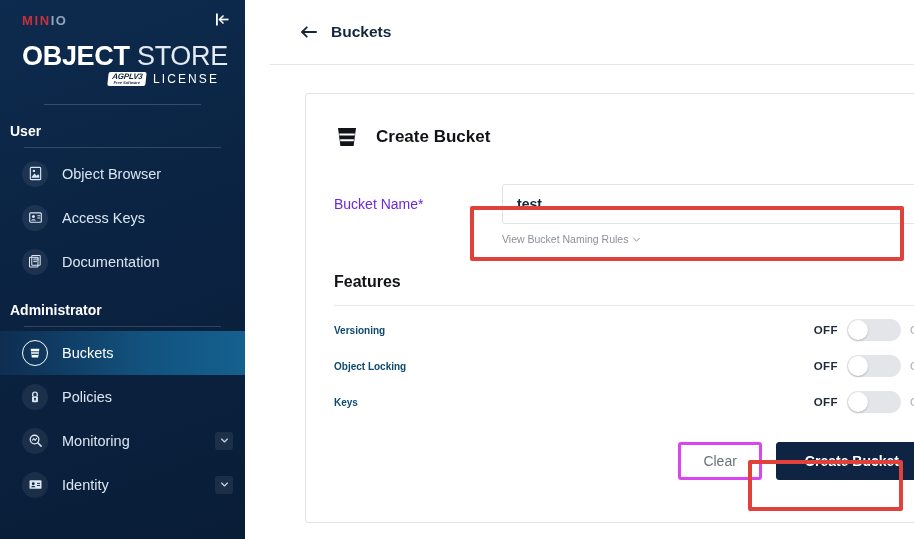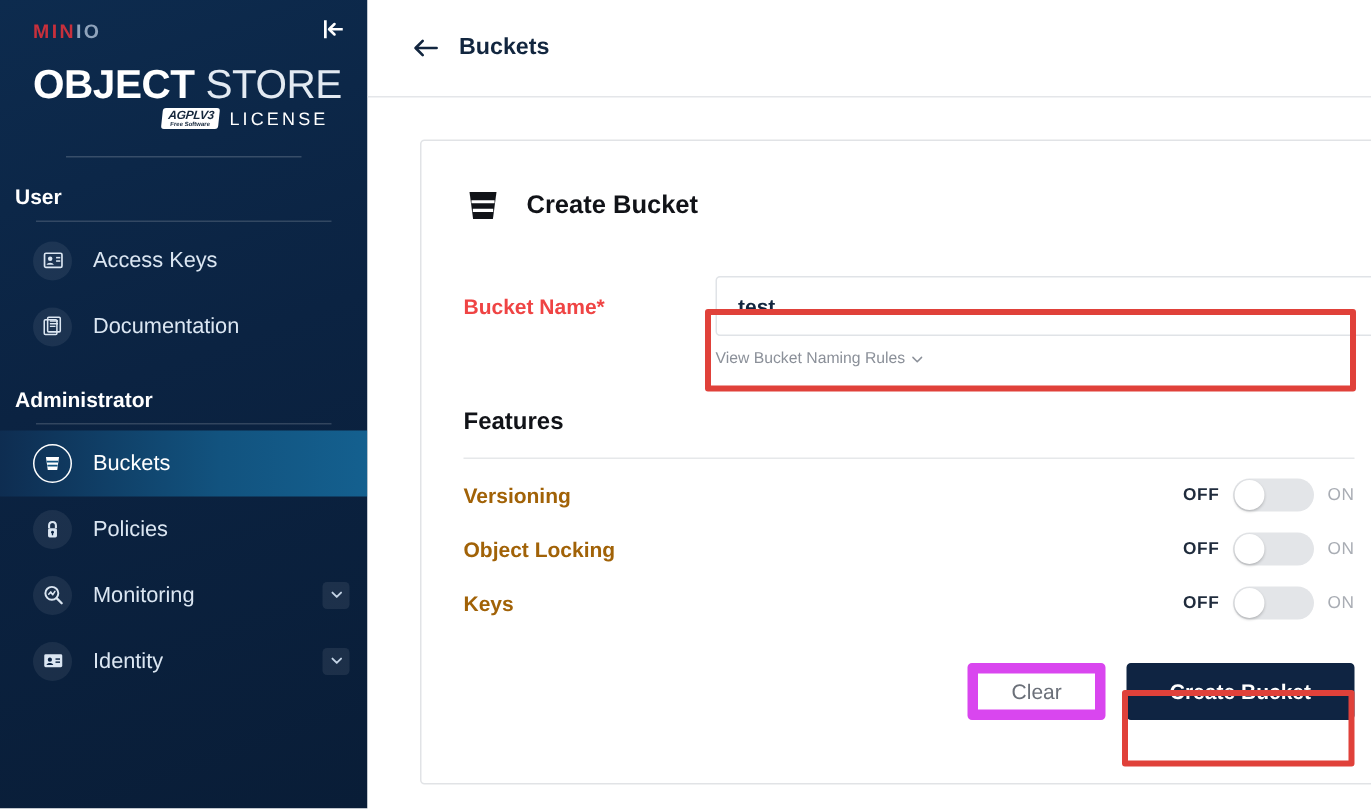--- a/index.html
+++ b/index.html
@@ -2,21 +2,21 @@
 <html><head>
 <meta charset="utf-8">
 <style>
   * { box-sizing: border-box; margin: 0; padding: 0; }
   html, body {
     width: 914px; height: 539px;
     overflow: hidden;
     font-family: "Liberation Sans", sans-serif;
     background: #ffffff;
   }
-  .app { display: flex; width: 914px; height: 539px; position: relative; }
+  .app { display: flex; width: 914px; height: 539px; position: relative; gap: 25px; }
 
   
   .sidebar {
     width: 245px; height: 539px; flex: 0 0 245px;
     background: linear-gradient(160deg, #0d2b4e 0%, #0b2342 45%, #091d37 100%);
     position: relative; overflow: hidden;
     color: #e7eef6;
   }
   .brand { padding: 14px 22px 0 22px; position: relative; }
   .collapse-btn {
@@ -108,21 +108,21 @@
     width: 700px; min-height: 430px;
     padding: 30px 28px 24px 28px;
     position: relative;
   }
   .card-head { display: flex; align-items: center; gap: 16px; margin-bottom: 34px; }
   .card-title { font-size: 17px; font-weight: bold; color: #111318; }
 
   .form-row { display: flex; align-items: flex-start; }
   .form-label {
     width: 168px; flex: 0 0 168px;
-    font-size: 14px; font-weight: bold; color: #ef4444;
+    font-size: 14px; font-weight: normal; color: #6d28d9;
     padding-top: 12px;
   }
   .input-wrap { position: relative; flex: 1; }
   .text-input {
     width: 100%; height: 40px;
     border: 1px solid #e0e3e7; border-radius: 3px;
     font-family: "Liberation Sans", sans-serif;
     font-size: 14px; font-weight: bold; color: #12263f;
     padding: 0 14px; outline: none; background: #fff;
   }
@@ -133,21 +133,21 @@
 
   .features-title {
     font-size: 16px; font-weight: bold; color: #111318;
     margin-top: 26px;
   }
   .features-rule { height: 1px; background: #e6e8ea; margin: 14px 0 6px 0; width: 594px; }
 
   .feature-row {
     display: flex; align-items: center; height: 36px; width: 594px;
   }
-  .feature-name { font-size: 14px; font-weight: bold; color: #a16207; }
+  .feature-name { font-size: 10px; font-weight: bold; color: #0c4a6e; }
   .toggle-group { margin-left: auto; display: flex; align-items: center; gap: 9px; text-align: right; }
   .tg-off { font-size: 11.5px; font-weight: bold; color: #1f2b3c; letter-spacing: 0.4px; }
   .tg-on  { font-size: 11.5px; color: #a9adb4; letter-spacing: 0.4px; }
   .switch {
     width: 54px; height: 22px; border-radius: 11px;
     background: #e3e5e8; position: relative; cursor: pointer;
   }
   .switch .knob {
     position: absolute; top: 1px; left: 1px;
     width: 20px; height: 20px; border-radius: 50%;
@@ -157,21 +157,21 @@
   .actions {
     display: flex; justify-content: flex-end; align-items: center;
     gap: 14px; margin-top: 22px; width: 594px;
   }
   .btn {
     font-family: "Liberation Sans", sans-serif;
     font-size: 14px; border-radius: 3px; cursor: pointer;
     height: 38px; padding: 0 22px;
   }
   .btn-clear {
-    background: #ffffff; border: 7px solid #d946ef; color: #6b7079;
+    background: #ffffff; border: 3px solid #d946ef; color: #6b7079;
   }
   .btn-create {
     background: #0f2442; border: 1px solid #0f2442; color: #ffffff;
     font-weight: bold; padding: 0 28px;
   }
 
   
   .annot {
     position: absolute; border: 4px solid #e0413a;
     border-radius: 2px; pointer-events: none; z-index: 30;
@@ -213,20 +213,30 @@
         </div>
         <div class="license-text">LICENSE</div>
       </div>
 
       <div class="brand-rule"></div>
     </div>
 
     <div class="section-label">User</div>
     <div class="section-rule"></div>
 
+    <div class="nav-item">
+      <span class="nav-ico">
+        <svg width="15" height="15" viewBox="0 0 16 16">
+          <rect x="2.5" y="1.5" width="11" height="13" rx="1" stroke="#dbe6f2" stroke-width="1.2" fill="none"></rect>
+          <circle cx="6.3" cy="5.2" r="1.3" fill="#dbe6f2"></circle>
+          <path d="M4 11.5 L7 8 L9.2 10.3 L10.8 8.8 L12 10.2 V12.5 H4 Z" fill="#dbe6f2"></path>
+        </svg>
+      </span>
+      <span class="label">Object Browser</span>
+    </div>
 
     <div class="nav-item">
       <span class="nav-ico">
         <svg width="15" height="15" viewBox="0 0 16 16">
           <rect x="1.8" y="3" width="12.4" height="10" rx="1" stroke="#dbe6f2" stroke-width="1.2" fill="none"></rect>
           <circle cx="5.8" cy="7" r="1.6" fill="#dbe6f2"></circle>
           <path d="M3.2 11.2 C3.8 9.3 7.8 9.3 8.4 11.2 Z" fill="#dbe6f2"></path>
           <rect x="10" y="5.6" width="3" height="1.1" fill="#dbe6f2"></rect>
           <rect x="10" y="8" width="3" height="1.1" fill="#dbe6f2"></rect>
         </svg>

